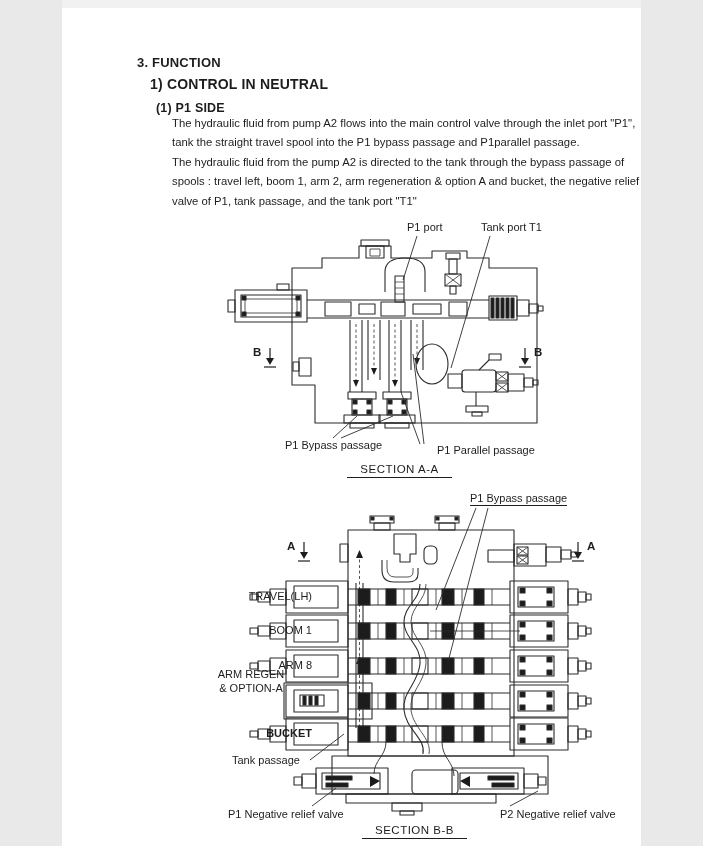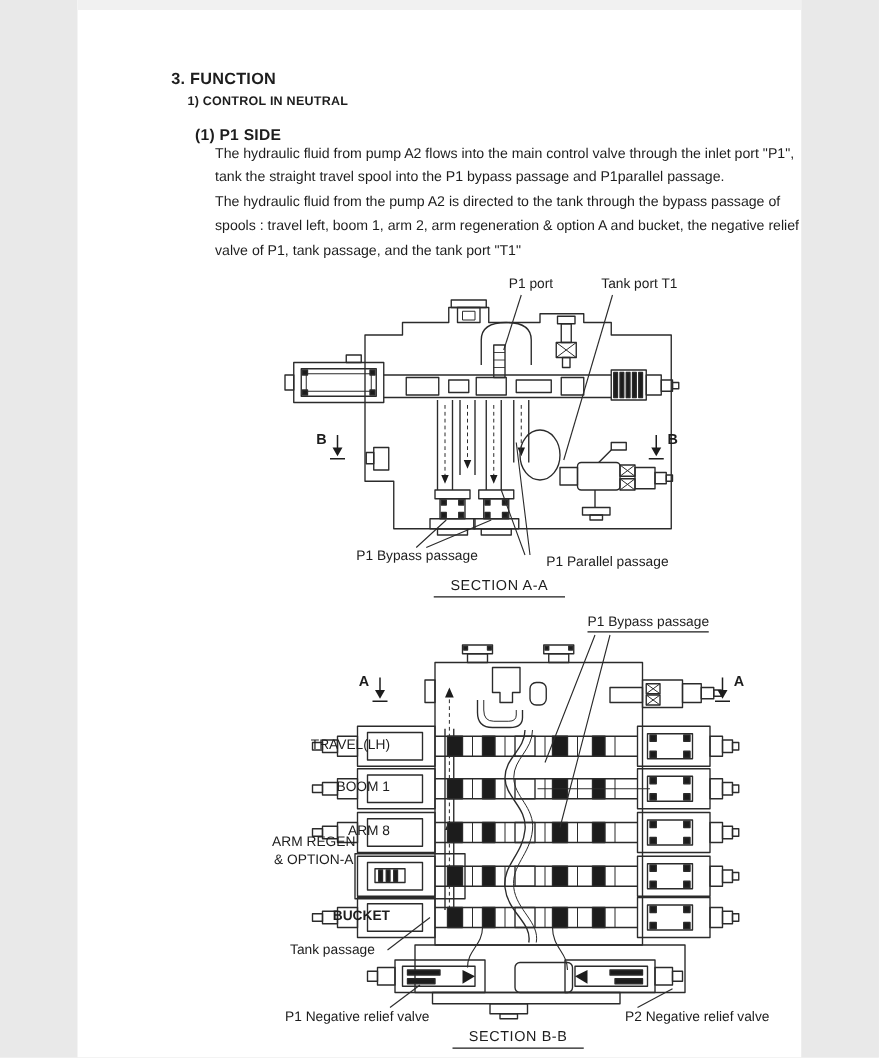--- a/index.html
+++ b/index.html
@@ -3,21 +3,21 @@
 <meta charset="utf-8">
 <style>
   html,body{margin:0;padding:0;background:#e9e9e9;}
   .page{
     position:relative;width:579px;height:846px;background:#ffffff;
     font-family:"Liberation Sans","DejaVu Sans",sans-serif;color:#1d1d1d;
     overflow:hidden;margin:0 auto;
   }
   .topstrip{position:absolute;left:0;top:0;width:703px;height:8px;background:#f1f1f1;}
   .h1{position:absolute;left:75px;top:55px;font-size:13px;font-weight:bold;letter-spacing:.2px;white-space:nowrap;}
-  .h2{position:absolute;left:88px;top:76px;font-size:10px;font-weight:bold;letter-spacing:.2px;white-space:nowrap;}
+  .h2{position:absolute;left:88px;top:76px;font-size:14px;font-weight:bold;letter-spacing:.2px;white-space:nowrap;}
   .h3{position:absolute;left:94px;top:101px;font-size:12.5px;font-weight:bold;letter-spacing:.2px;white-space:nowrap;}
   .body-text{position:absolute;left:110px;top:114px;width:540px;font-size:11.3px;line-height:19.4px;}
   .body-text div{white-space:nowrap;}
   .diagram{position:absolute;}
   .dlabel{position:absolute;font-size:11px;white-space:nowrap;color:#1d1d1d;}
   .dlabel.right{text-align:right;}
   .caption{position:absolute;font-size:11.5px;letter-spacing:.5px;text-align:center;
            border-bottom:1.2px solid #1d1d1d;padding-bottom:2px;white-space:nowrap;}
   .underlined{border-bottom:1.1px solid #1d1d1d;padding-bottom:1px;}
   .marker{position:absolute;font-size:11.5px;font-weight:bold;display:flex;align-items:flex-start;gap:2px;}

